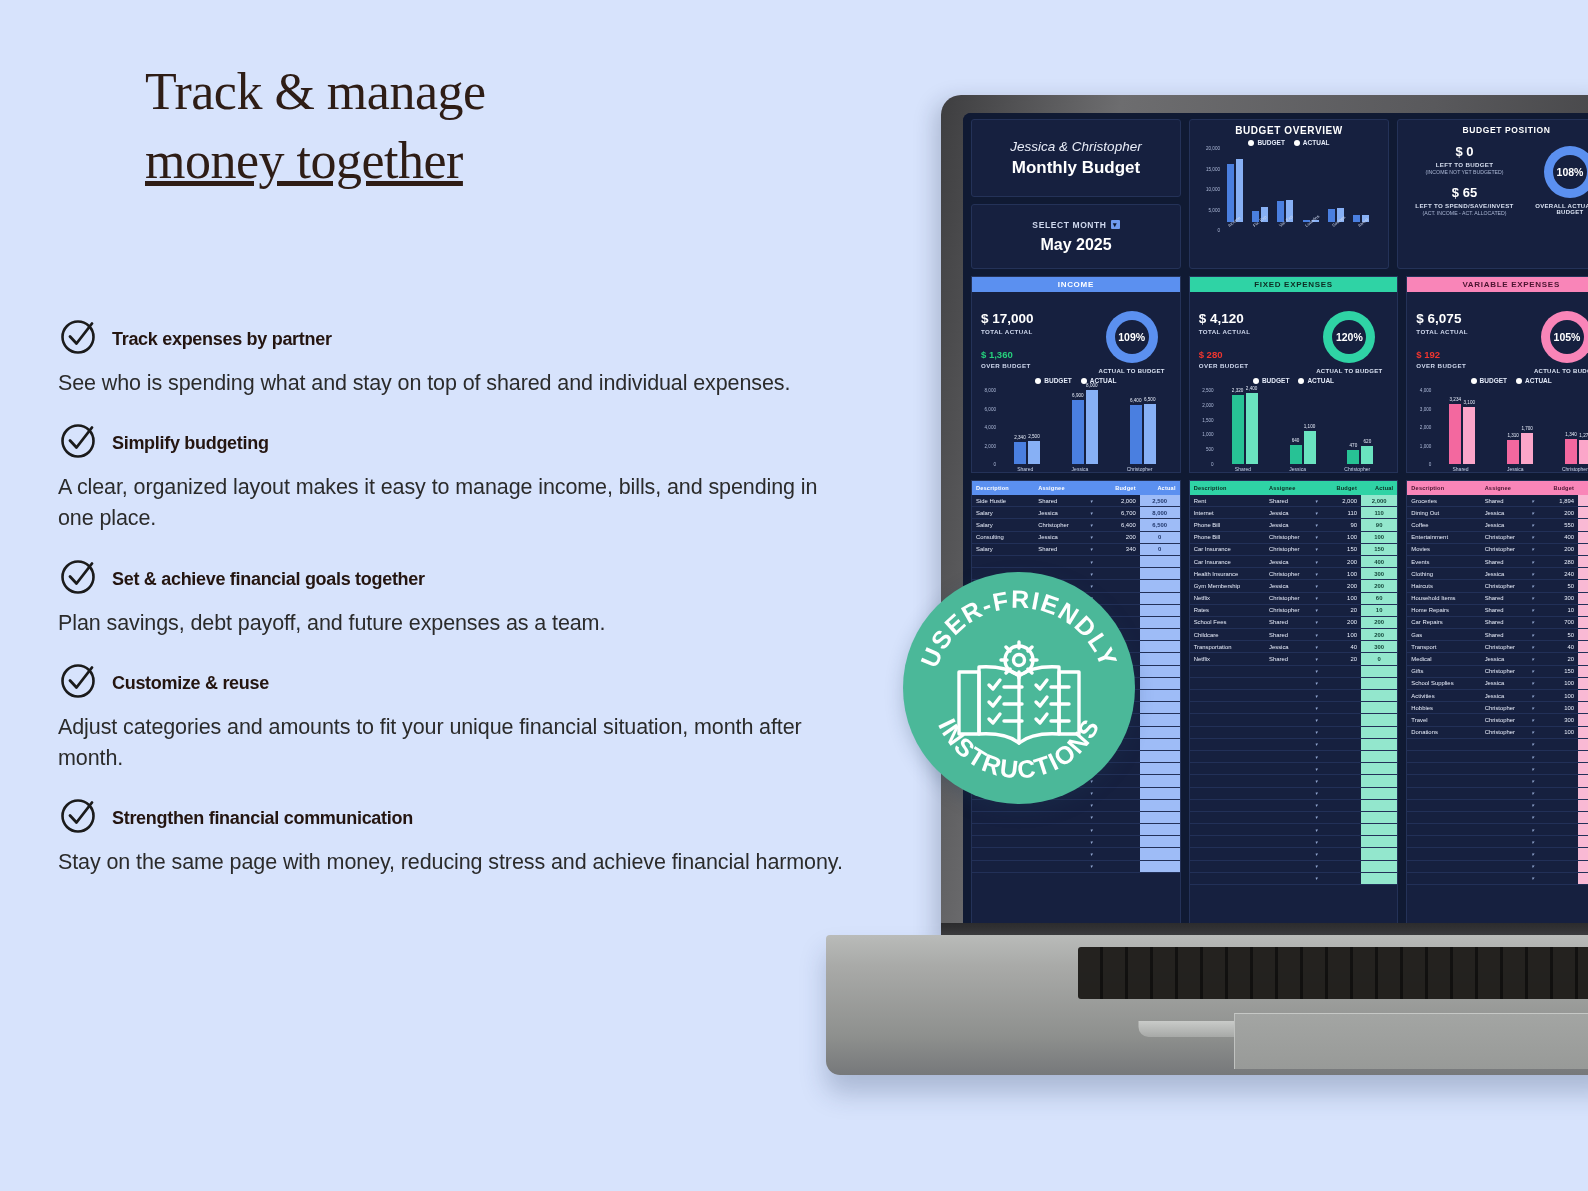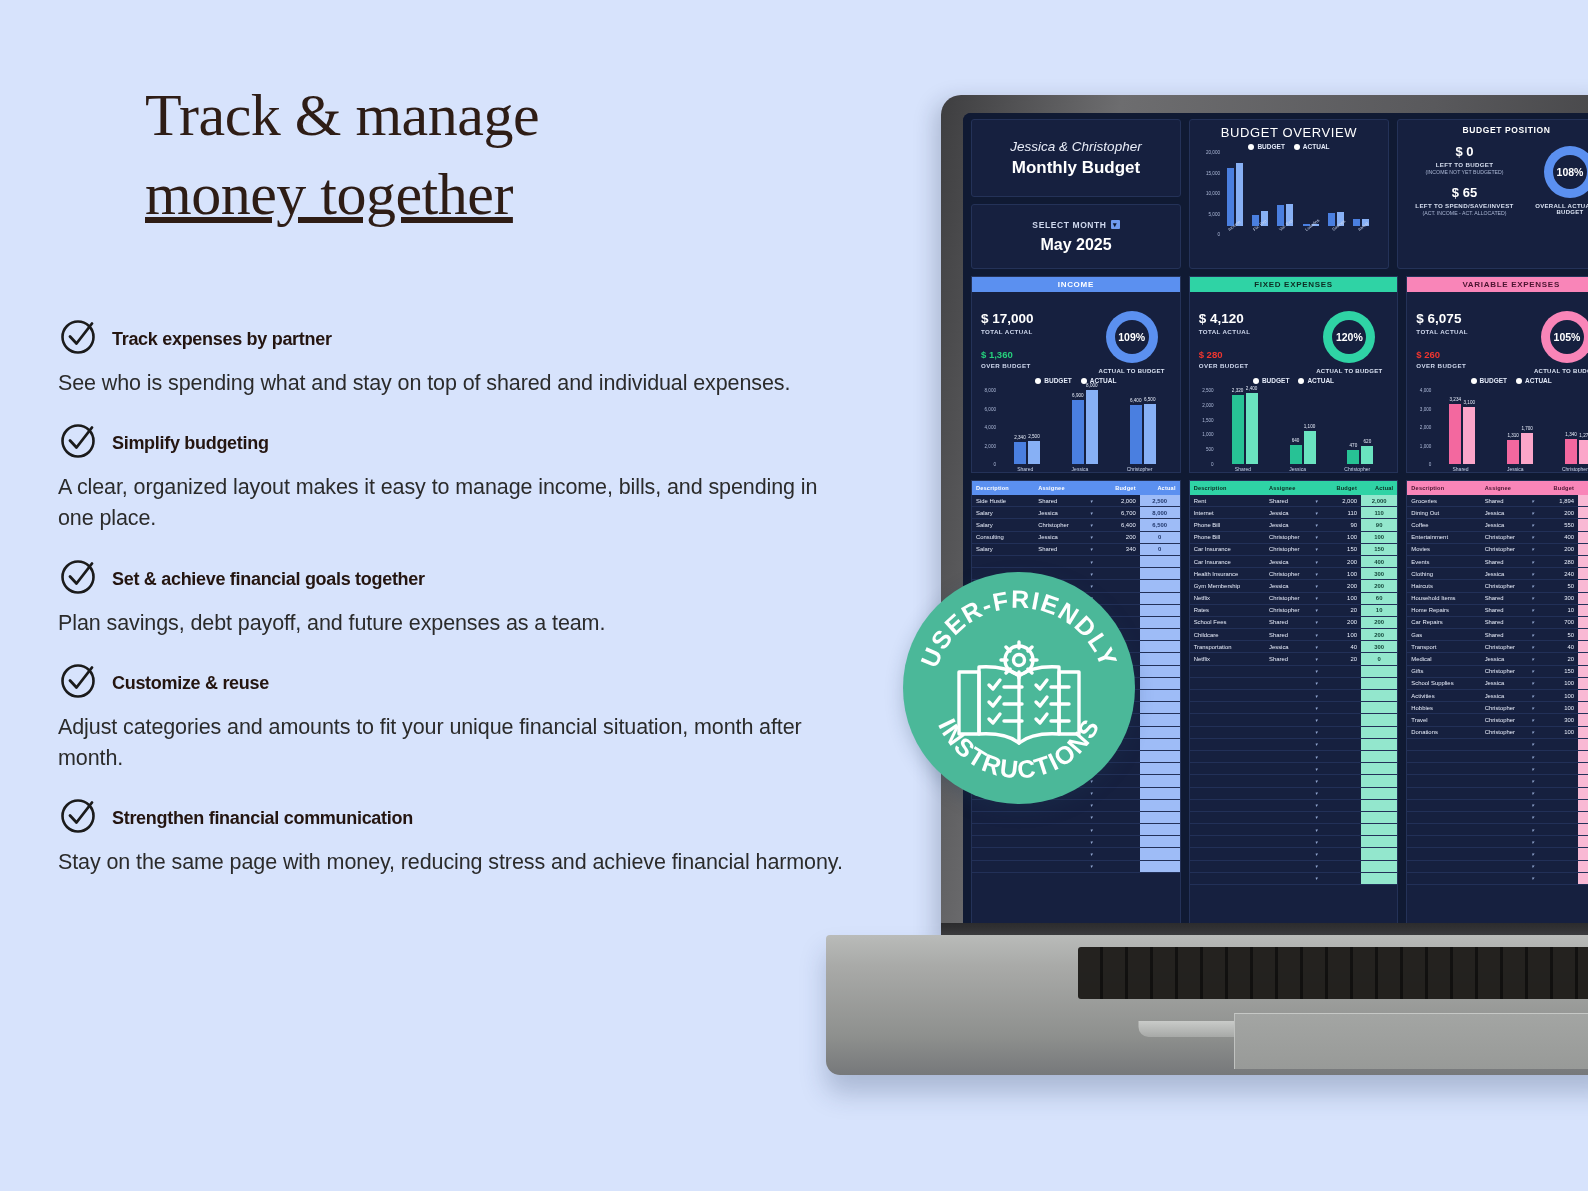--- a/index.html
+++ b/index.html
@@ -7,23 +7,23 @@
   body {
     background:#d7e3fc;
     font-family:"Liberation Sans", sans-serif;
     position:relative;
   }
 
   
   .left-col { position:absolute; left:0; top:0; width:880px; height:1191px; }
 
   .headline {
-    position:absolute; left:145px; top:76px; width:700px;
+    position:absolute; left:145px; top:58px; width:700px;
     font-family:"Liberation Serif", serif;
-    font-size:60px; line-height:1.32; color:#2e1d16;
+    font-size:52px; line-height:1.32; color:#2e1d16;
     font-weight:400; letter-spacing:-0.5px;
   }
   .headline .l2 { display:block;text-decoration:underline; }
 
   .features { position:absolute; left:58px; top:318px; width:800px; }
   .feature { margin-bottom:23px; }
   .feat-head { display:flex; align-items:flex-start; gap:12px; }
   .check-icon { flex:0 0 auto; width:42px; height:42px; display:block; margin-top:-3px;}
   .feat-title {
     font-size:18px; font-weight:700; color:#241510;
@@ -93,21 +93,21 @@
   .doc-title { font-size:17px; font-weight:700; color:#fff; margin-top:4px; }
   .month-card { flex:1 1 auto; display:flex; flex-direction:column;
                 align-items:center; justify-content:center; gap:6px; }
   .sel-month { font-size:8.5px; letter-spacing:.6px; color:#cfd8ee; font-weight:700;
                display:flex; align-items:center; gap:4px;}
   .sel-box { width:9px;height:9px;background:#6f9aef;border-radius:1px;
              color:#0d1630;font-size:7px;display:flex;align-items:center;justify-content:center;}
   .month-val { font-size:16px; font-weight:700; color:#fff; }
 
   .ov-card { width:200px; padding:5px 6px; }
-  .ov-head { text-align:center; font-size:13px; font-weight:400; letter-spacing:.6px; color:#fff; }
+  .ov-head { text-align:center; font-size:10px; font-weight:700; letter-spacing:.6px; color:#fff; }
   .legend { display:flex; justify-content:center; gap:9px; margin:3px 0 2px; }
   .legend span { font-size:6.5px; font-weight:700; color:#e4eaf8; display:flex; align-items:center; gap:3px;}
   .dot { width:6px;height:6px;border-radius:50%;background:#fff;display:inline-block;}
 
   .pos-card { flex:1; padding:5px 8px; }
   .pos-head { text-align:center; font-size:8.5px; font-weight:700; letter-spacing:.6px; color:#fff;}
   .pos-body { display:flex; align-items:center; gap:10px; margin-top:9px;}
   .pos-left { flex:1; text-align:center; }
   .pos-val { font-size:13px; font-weight:700; color:#fff; }
   .pos-lbl { font-size:6.2px; font-weight:700; color:#d6deef; letter-spacing:.3px; margin-top:2px;}
@@ -478,21 +478,21 @@
                     <div>Christopher</div>
                   </div>
       </div>
               </div>
               <div class="sum-card">
       <div class="sum-bar var">VARIABLE EXPENSES</div>
       <div class="sum-top">
         <div class="sum-l">
           <div class="sum-amt">$ 6,075</div>
           <div class="sum-lbl">TOTAL ACTUAL</div>
-          <div class="sum-over neg">$ 260</div>
+          <div class="sum-over neg">$ 192</div>
           <div class="sum-lbl">OVER BUDGET</div>
         </div>
         <div class="sum-r">
           <div class="ring-wrap">
             <div class="ring" style="background:#f985b8;border-radius:50%;position:absolute;inset:0"></div>
             <div style="position:absolute;inset:9px;border-radius:50%;background:#16203f"></div>
             <div class="ring-txt">105%</div>
           </div>
           <div class="cap">ACTUAL TO BUDGET</div>
         </div>

